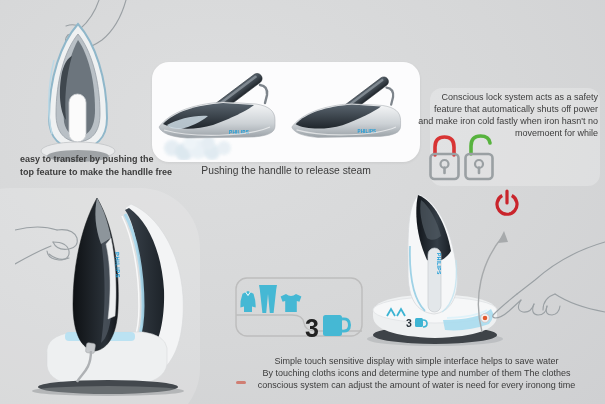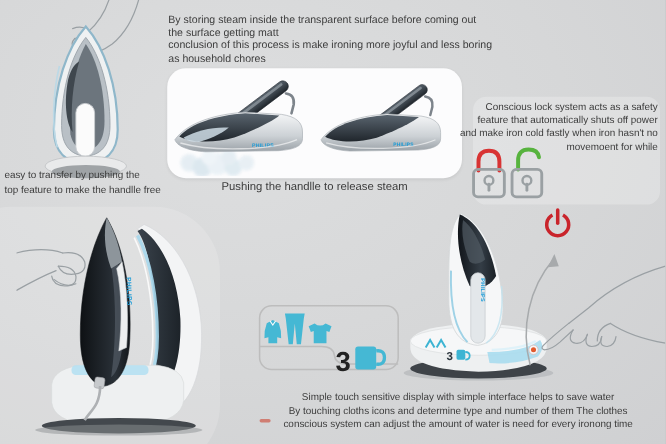--- a/index.html
+++ b/index.html
@@ -4,21 +4,21 @@
 <style>
   html,body{margin:0;padding:0;background:#c9cacb;}
   .stage{
     position:relative;width:605px;height:404px;overflow:hidden;
     background:radial-gradient(ellipse at 35% 30%, #dddedf 0%, #d6d7d8 55%, #cfd0d2 100%);
     font-family:"Liberation Sans",sans-serif;color:#3c3c3c;
   }
   .abs{position:absolute;}
   .note{white-space:pre-line;color:#3c3c3c;}
   .note-steam{left:153px;top:13px;width:295px;font-size:9.6px;line-height:1.22;}
-  .note-transfer{left:4px;top:153px;width:170px;font-size:9px;line-height:1.4;}
+  .note-transfer{left:20px;top:153px;width:170px;font-size:9px;line-height:1.4;font-weight:bold;}
   .note-lock{left:413px;top:92px;width:185px;font-size:9px;line-height:1.33;text-align:right;}
   .note-touch{left:233px;top:356px;width:367px;font-size:9px;line-height:1.32;text-align:center;}
   .caption-steam{left:152px;top:165px;width:268px;text-align:center;font-size:10.3px;}
   .panel-steam{
     left:152px;top:62px;width:268px;height:100px;border-radius:17px;
     background:#fcfcfd;box-shadow:0 1px 3px rgba(0,0,0,0.07);
   }
   .soft{border-radius:40px;background:rgba(255,255,255,0.16);}
   .soft-left{left:-50px;top:188px;width:250px;height:240px;border-radius:60px;}
   .soft-right{left:430px;top:88px;width:170px;height:98px;border-radius:12px;background:rgba(255,255,255,0.24);}
@@ -45,24 +45,20 @@
     <path d="M76,24 C93,43 105,78 105,118 C105,139 93,148 76,149 C59,148 47,139 47,118 C47,78 59,43 76,24 Z" fill="#eff1f2" stroke="#8fb7ca" stroke-width="2"></path>
     <path d="M76,34 C89,50 98,80 98,114 C98,133 89,141 76,142 C63,141 54,133 54,114 C54,80 63,50 76,34 Z" fill="#b9c0c6" stroke="#98a0a7" stroke-width="0.8"></path>
     <path d="M76,40 C86,54 93,80 93,110 C93,128 86,136 76,137 C70,136 64,132 62,122 C60,96 64,62 76,40 Z" fill="#6c757d"></path>
     <path d="M70,56 C64,76 62,100 64,120 C58,112 56,92 60,72 C63,62 66,58 70,56 Z" fill="#3f474e"></path>
     <rect x="67" y="94" width="17" height="48" rx="8.5" fill="#fbfbfb" stroke="#c9cdd0" stroke-width="0.8"></rect>
     <path d="M52,60 C46,85 45,115 50,134" stroke="#bcd9e6" stroke-width="1.5" fill="none"></path>
     <ellipse cx="76" cy="151" rx="37" ry="9" fill="#e9eaeb" stroke="#c2c4c6" stroke-width="0.8"></ellipse>
     <ellipse cx="76" cy="156" rx="31" ry="6" fill="#9fa3a6"></ellipse>
   </svg>
 
-  <div class="abs note note-steam">By storing steam inside the transparent surface before coming out
-the surface getting matt
-conclusion of this process is make ironing more joyful and less boring
-as household chores</div>
 
   <div class="abs panel-steam">
     <svg class="abs" style="left:4px;top:2px;" width="128" height="96" viewBox="0 0 128 96">
       <defs>
         <linearGradient id="gSil1" x1="0" y1="0" x2="0" y2="1">
           <stop offset="0" stop-color="#f7f8f9"></stop>
             <stop offset=".6" stop-color="#ccd1d5"></stop>
             <stop offset="1" stop-color="#9aa1a7"></stop>
         </linearGradient>
         <linearGradient id="gDk1" x1="0" y1="0" x2="0" y2="1">

